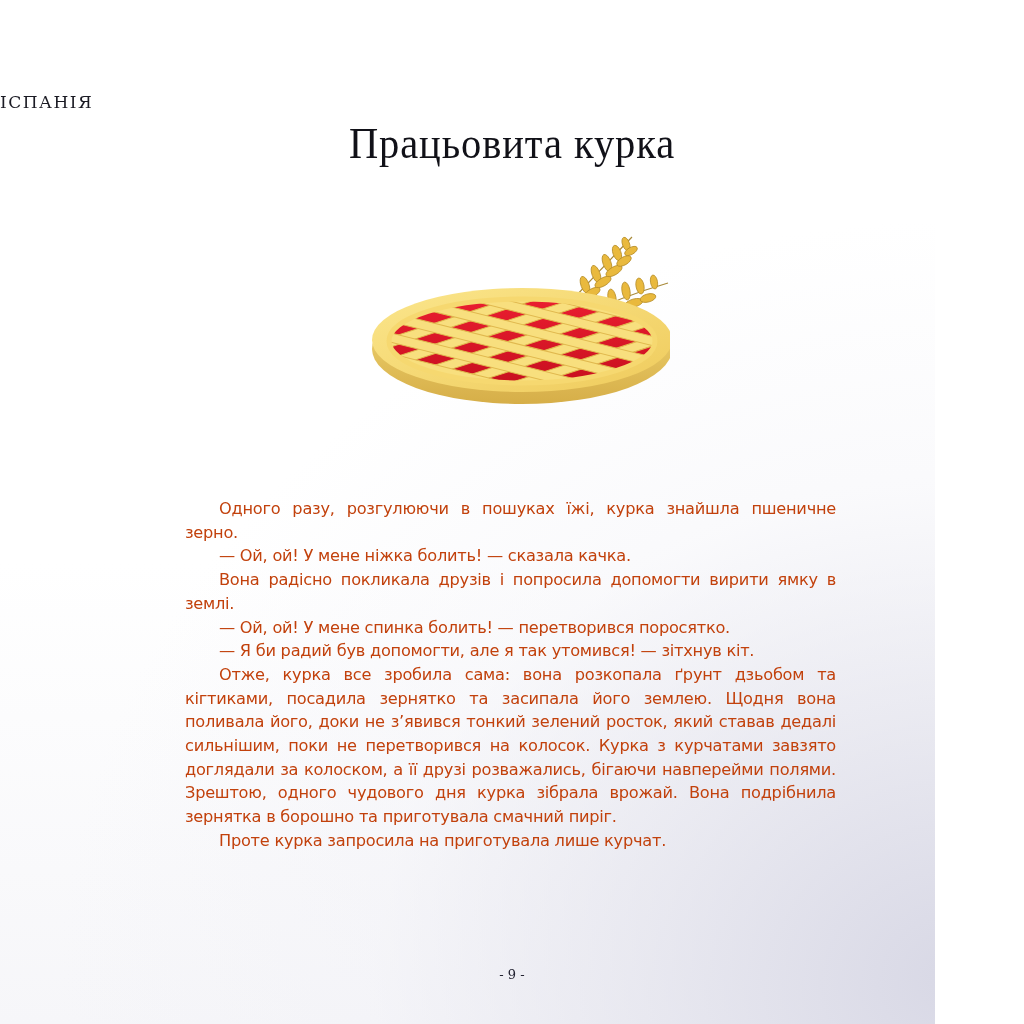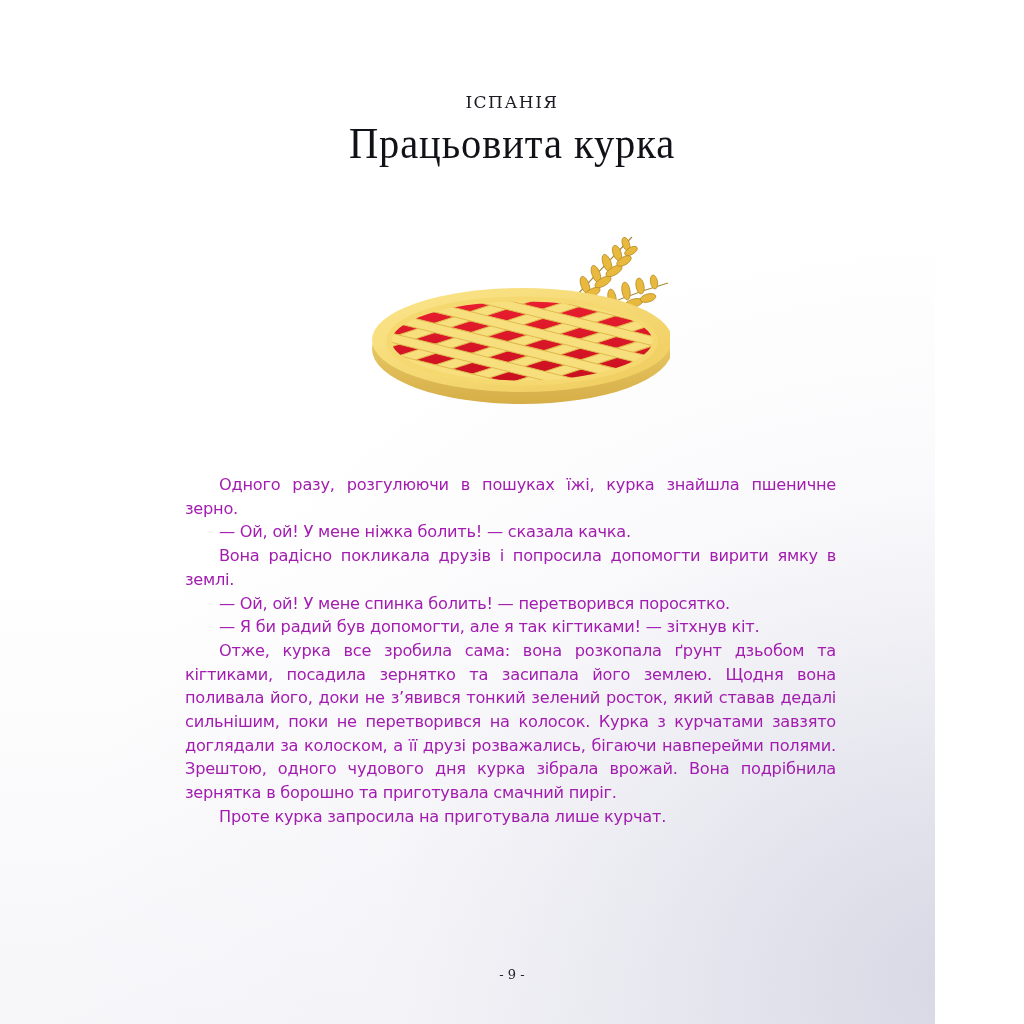--- a/index.html
+++ b/index.html
@@ -26,21 +26,20 @@
       top: 0;
       width: 89px;
       height: 1024px;
       background: #ffffff;
     }
     .country {
       position: absolute;
       left: 0;
       width: 1024px;
       top: 92px;
-      text-align: center;
       font-family: "DejaVu Serif", serif;
       font-size: 17px;
       letter-spacing: 1.5px;
       color: #1b1b24;
       font-weight: normal;
     }
     .title {
       position: absolute;
       left: 0;
       width: 1024px;
@@ -56,26 +55,26 @@
     .illustration {
       position: absolute;
       left: 370px;
       top: 225px;
       width: 300px;
       height: 190px;
     }
     .story {
       position: absolute;
       left: 185px;
-      top: 473px;
+      top: 497px;
       width: 651px;
       font-family: "DejaVu Sans", sans-serif;
       font-size: 16.2px;
       line-height: 23.7px;
-      color: #a21caf;
+      color: #c2410c;
     }
     .story p {
       margin: 0;
       text-indent: 34px;
       text-align: justify;
       text-align-last: left;
       letter-spacing: -0.25px;
     }
     .page-number {
       position: absolute;
@@ -170,18 +169,18 @@
       <ellipse cx="152" cy="116" rx="133" ry="42" fill="none" stroke="#f6d870" stroke-width="5"></ellipse>
     </g>
   </svg>
 </div>
 
 <div class="story">
   <p>Одного разу, розгулюючи в пошуках їжі, курка знайшла пшеничне зерно.</p>
   <p>— Ой, ой! У мене ніжка болить! — сказала качка.</p>
   <p>Вона радісно покликала друзів і попросила допомогти вирити ямку в землі.</p>
   <p>— Ой, ой! У мене спинка болить! — перетворився поросятко.</p>
-  <p>— Я би радий був допомогти, але я так кігтиками! — зітхнув кіт.</p>
+  <p>— Я би радий був допомогти, але я так утомився! — зітхнув кіт.</p>
   <p>Отже, курка все зробила сама: вона розкопала ґрунт дзьобом та кігтиками, посадила зернятко та засипала його землею. Щодня вона поливала його, доки не з’явився тонкий зелений росток, який ставав дедалі сильнішим, поки не перетворився на колосок. Курка з курчатами завзято доглядали за колоском, а її друзі розважались, бігаючи навперейми полями. Зрештою, одного чудового дня курка зібрала врожай. Вона подрібнила зернятка в борошно та приготувала смачний пиріг.</p>
   <p>Проте курка запросила на приготувала лише курчат.</p>
 </div>
 
 <div class="page-number">- 9 -</div>
 
 </body></html>

